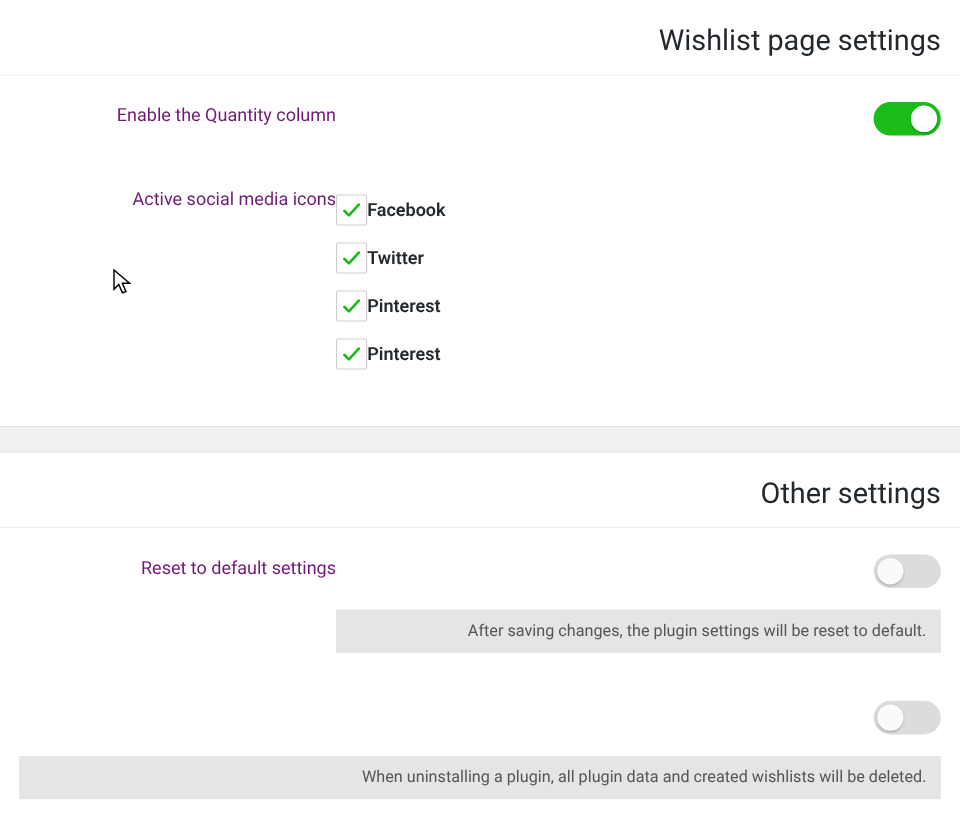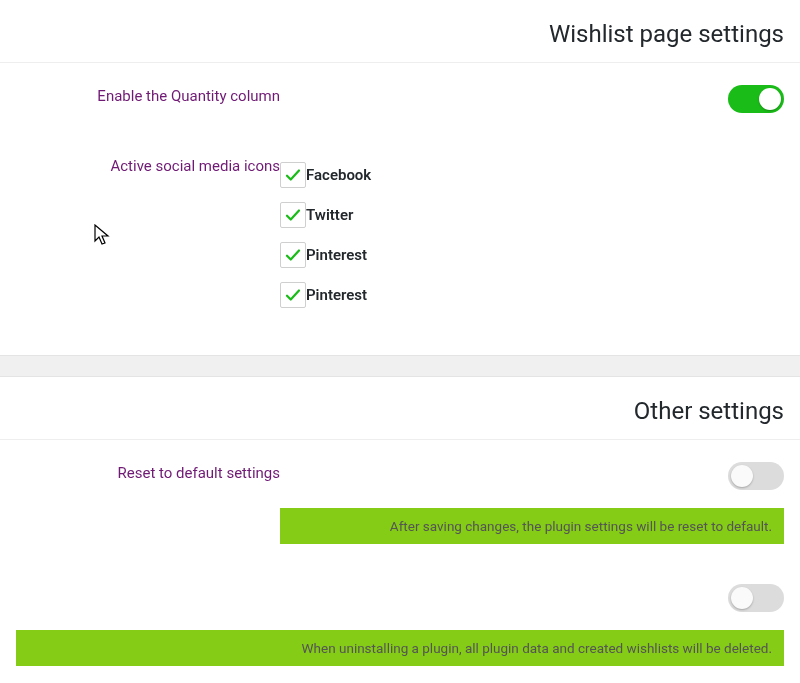--- a/index.html
+++ b/index.html
@@ -102,21 +102,21 @@
   }
   .checkbox-label {
     font-weight: 600;
     font-size: 15px;
     color: #23282d;
   }
 
   
   .desc-bar {
     margin-top: 14px;
-    background: #84cc16;
+    background: #e5e5e5;
     color: #555555;
     font-size: 13.5px;
     padding: 10px 12px;
     width: 100%;
   }
 
   
   .cursor {
     position: absolute;
     left: 94px;

